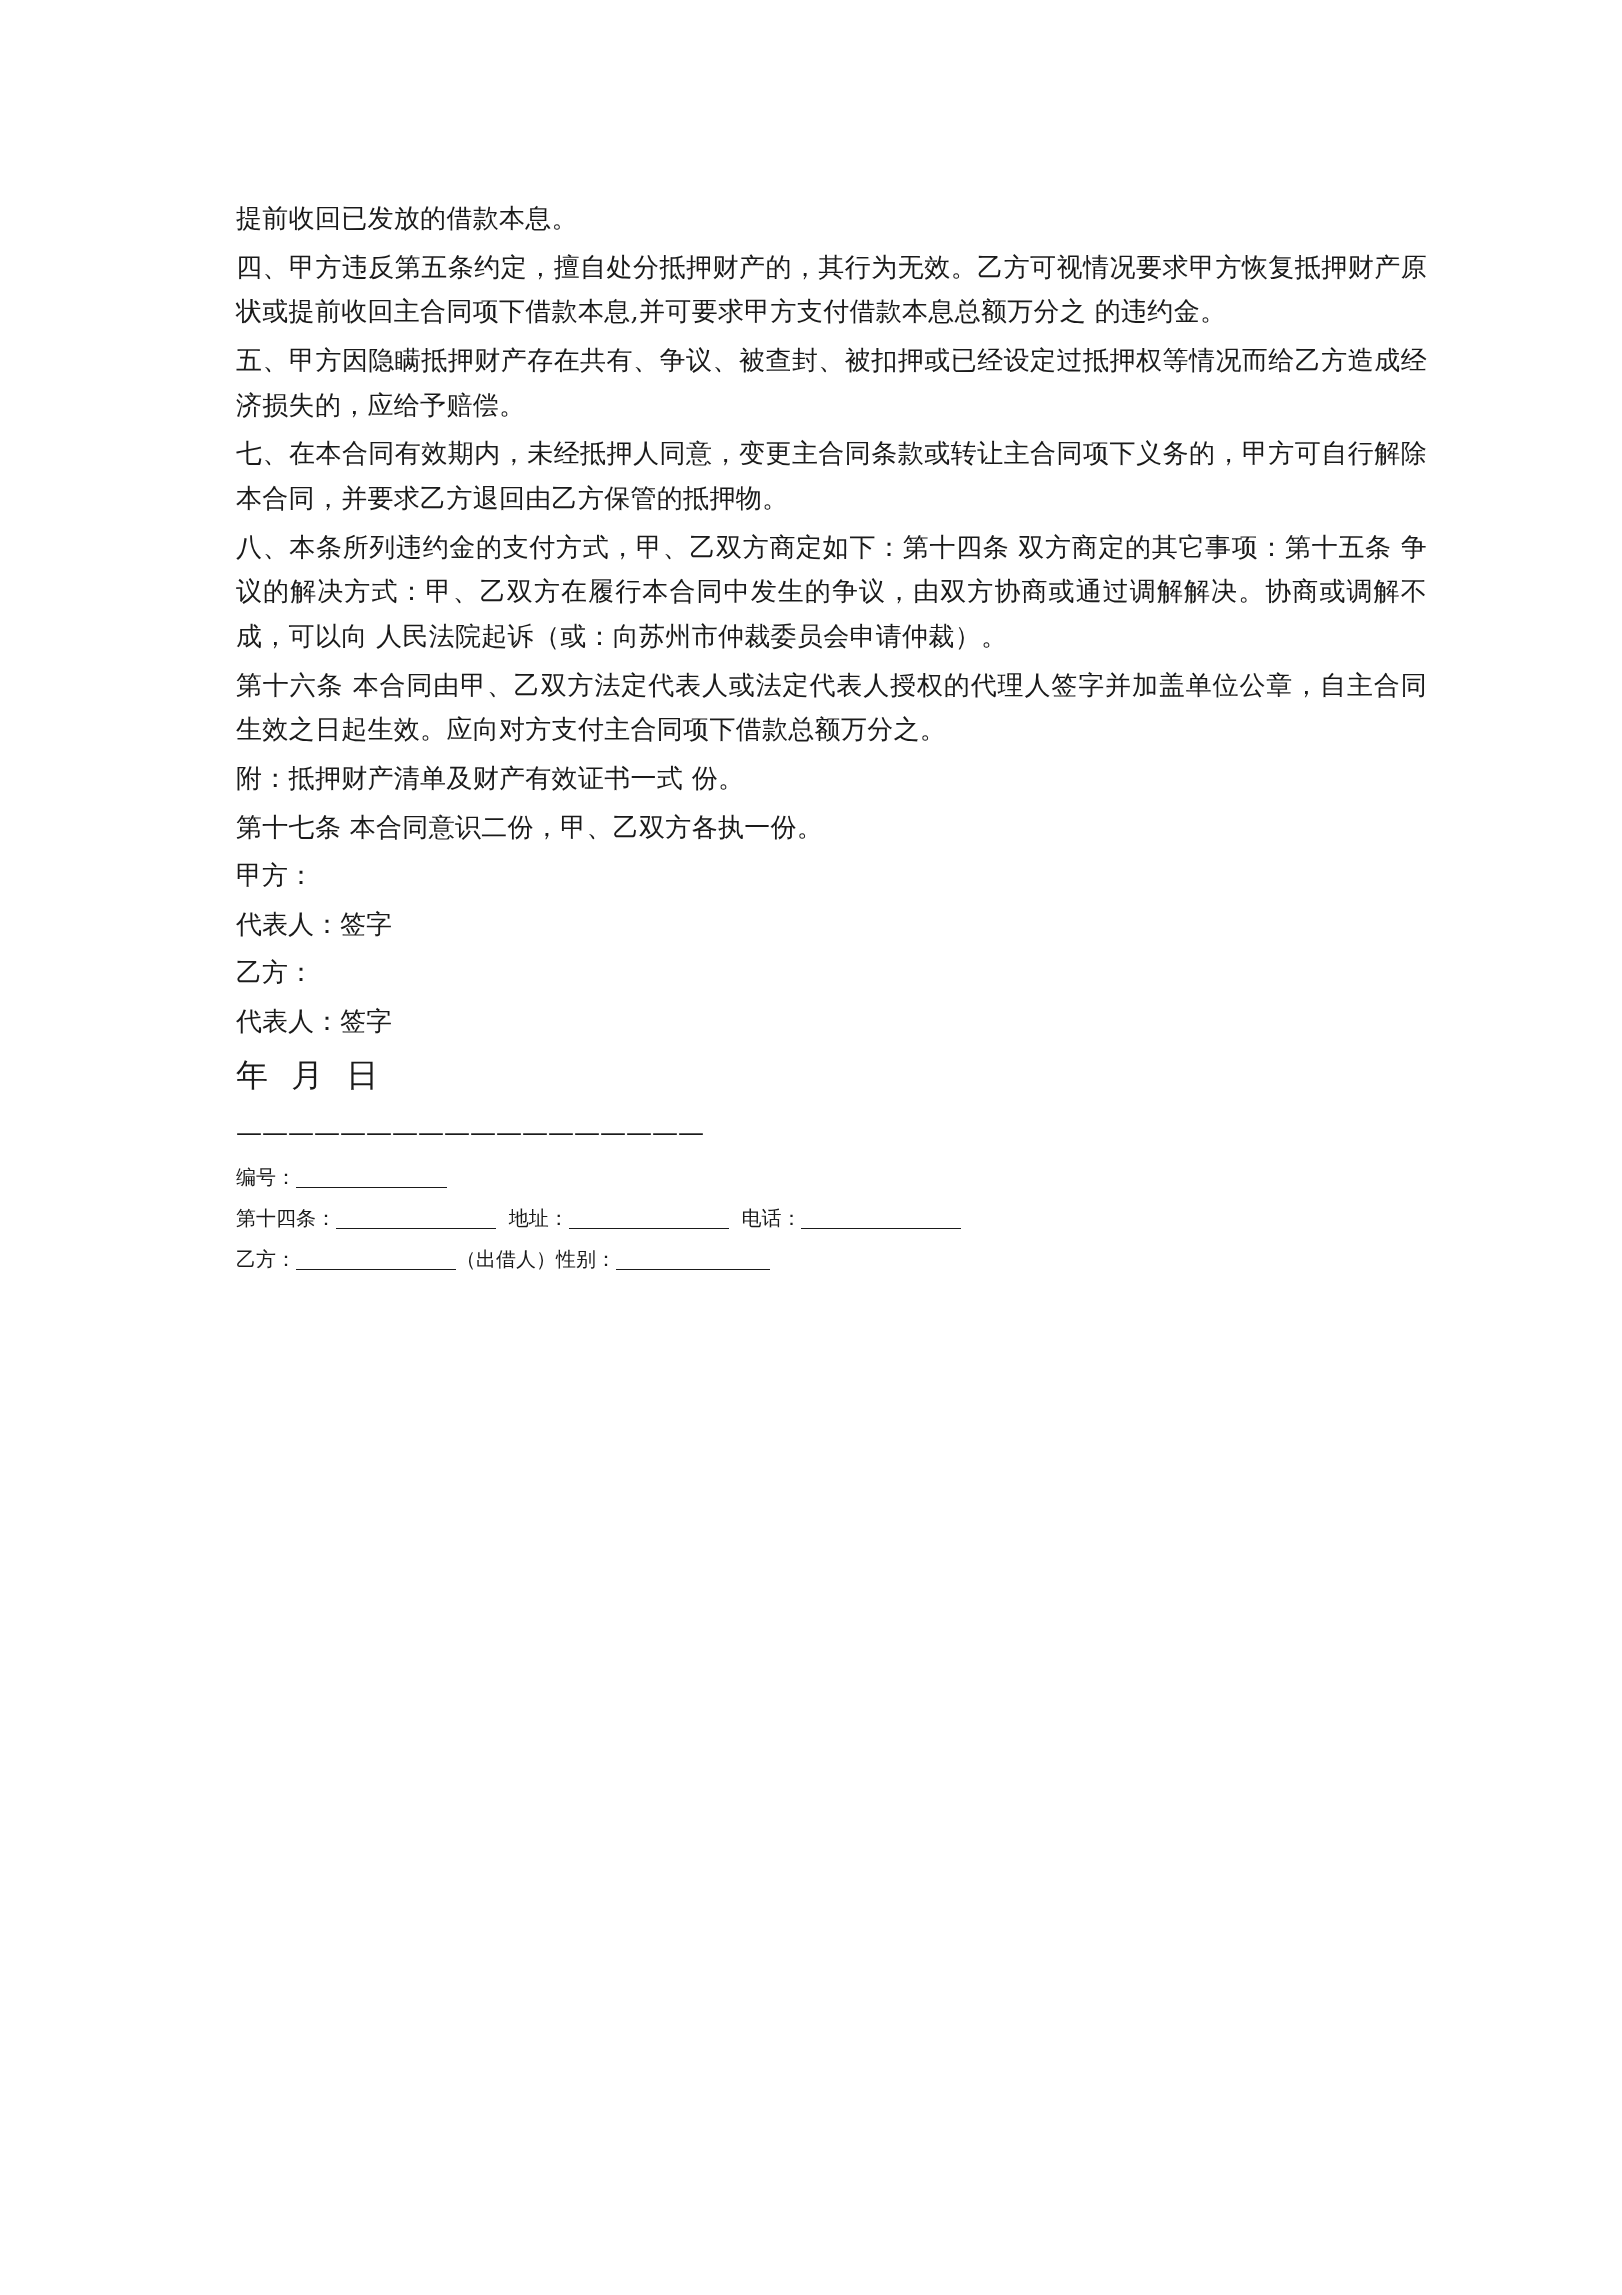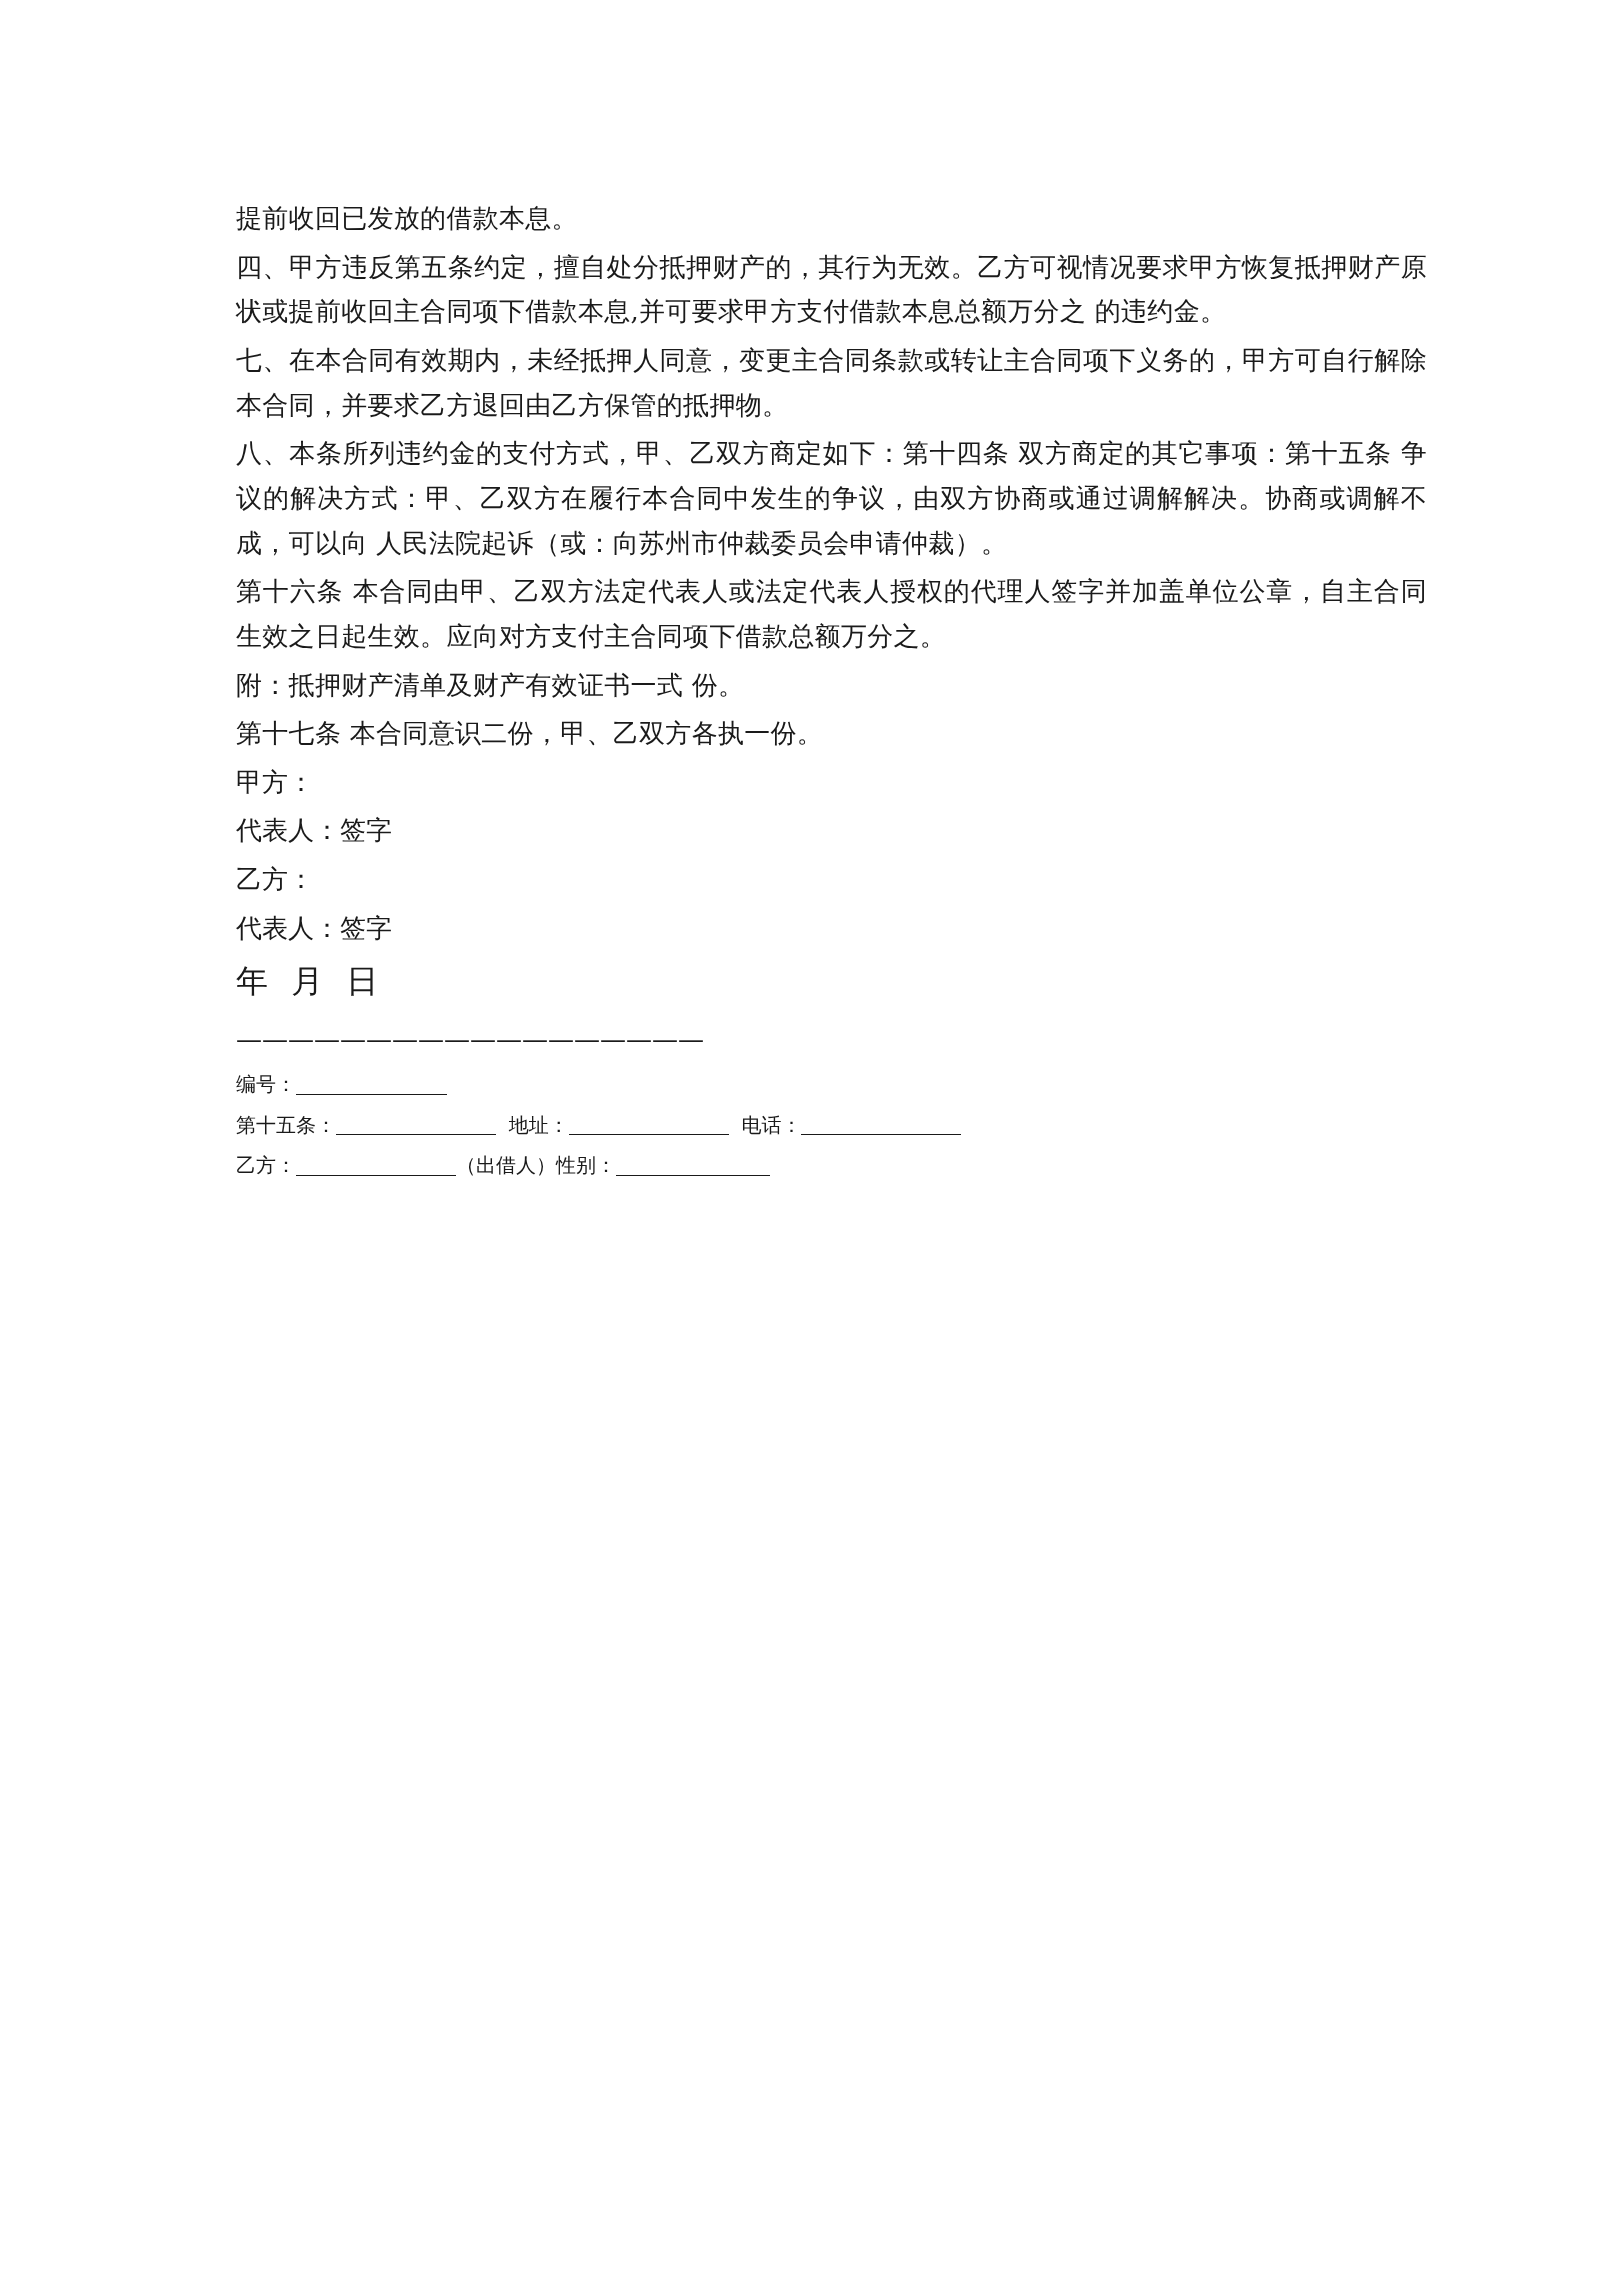--- a/index.html
+++ b/index.html
@@ -73,41 +73,42 @@
   }
 </style>
 </head>
 <body>
 
 <div class="page">
   <div class="doc-body">
 
     <p class="para">提前收回已发放的借款本息。</p>
     <p class="para">四、甲方违反第五条约定，擅自处分抵押财产的，其行为无效。乙方可视情况要求甲方恢复抵押财产原状或提前收回主合同项下借款本息,并可要求甲方支付借款本息总额万分之  的违约金。</p>
+    <p class="para">五、甲方因隐瞒抵押财产存在共有、争议、被查封、被扣押或已经设定过抵押权等情况而给乙方造成经济损失的，应给予赔偿。</p>
     <p class="para">七、在本合同有效期内，未经抵押人同意，变更主合同条款或转让主合同项下义务的，甲方可自行解除本合同，并要求乙方退回由乙方保管的抵押物。</p>
     <p class="para">八、本条所列违约金的支付方式，甲、乙双方商定如下：第十四条  双方商定的其它事项：第十五条  争议的解决方式：甲、乙双方在履行本合同中发生的争议，由双方协商或通过调解解决。协商或调解不成，可以向  人民法院起诉（或：向苏州市仲裁委员会申请仲裁）。</p>
     <p class="para">第十六条  本合同由甲、乙双方法定代表人或法定代表人授权的代理人签字并加盖单位公章，自主合同生效之日起生效。应向对方支付主合同项下借款总额万分之。</p>
     <p class="para">附：抵押财产清单及财产有效证书一式  份。</p>
     <p class="para">第十七条  本合同意识二份，甲、乙双方各执一份。</p>
 
     <p class="sig-line">甲方：</p>
     <p class="sig-line">代表人：签字</p>
     <p class="sig-line">乙方：</p>
     <p class="sig-line">代表人：签字</p>
     <p class="date-line">年  月  日</p>
 
     <div class="divider-line">——————————————————</div>
 
     <p class="form-line">
       <span>编号：</span><span class="blank-short"></span>
     </p>
 
 
     <p class="form-line">
-      <span>第十五条：</span><span class="blank-long"></span>&nbsp;&nbsp;<span>地址：</span><span class="blank-long"></span>&nbsp;&nbsp;<span>电话：</span><span class="blank-long"></span>
+      <span>第十四条：</span><span class="blank-long"></span>&nbsp;&nbsp;<span>地址：</span><span class="blank-long"></span>&nbsp;&nbsp;<span>电话：</span><span class="blank-long"></span>
     </p>
 
     <p class="form-line">
       <span>乙方：</span><span class="blank-long"></span><span>（出借人）</span><span>性别：</span><span class="blank-mid"></span>
     </p>
 
   </div>
 </div>
 
 

